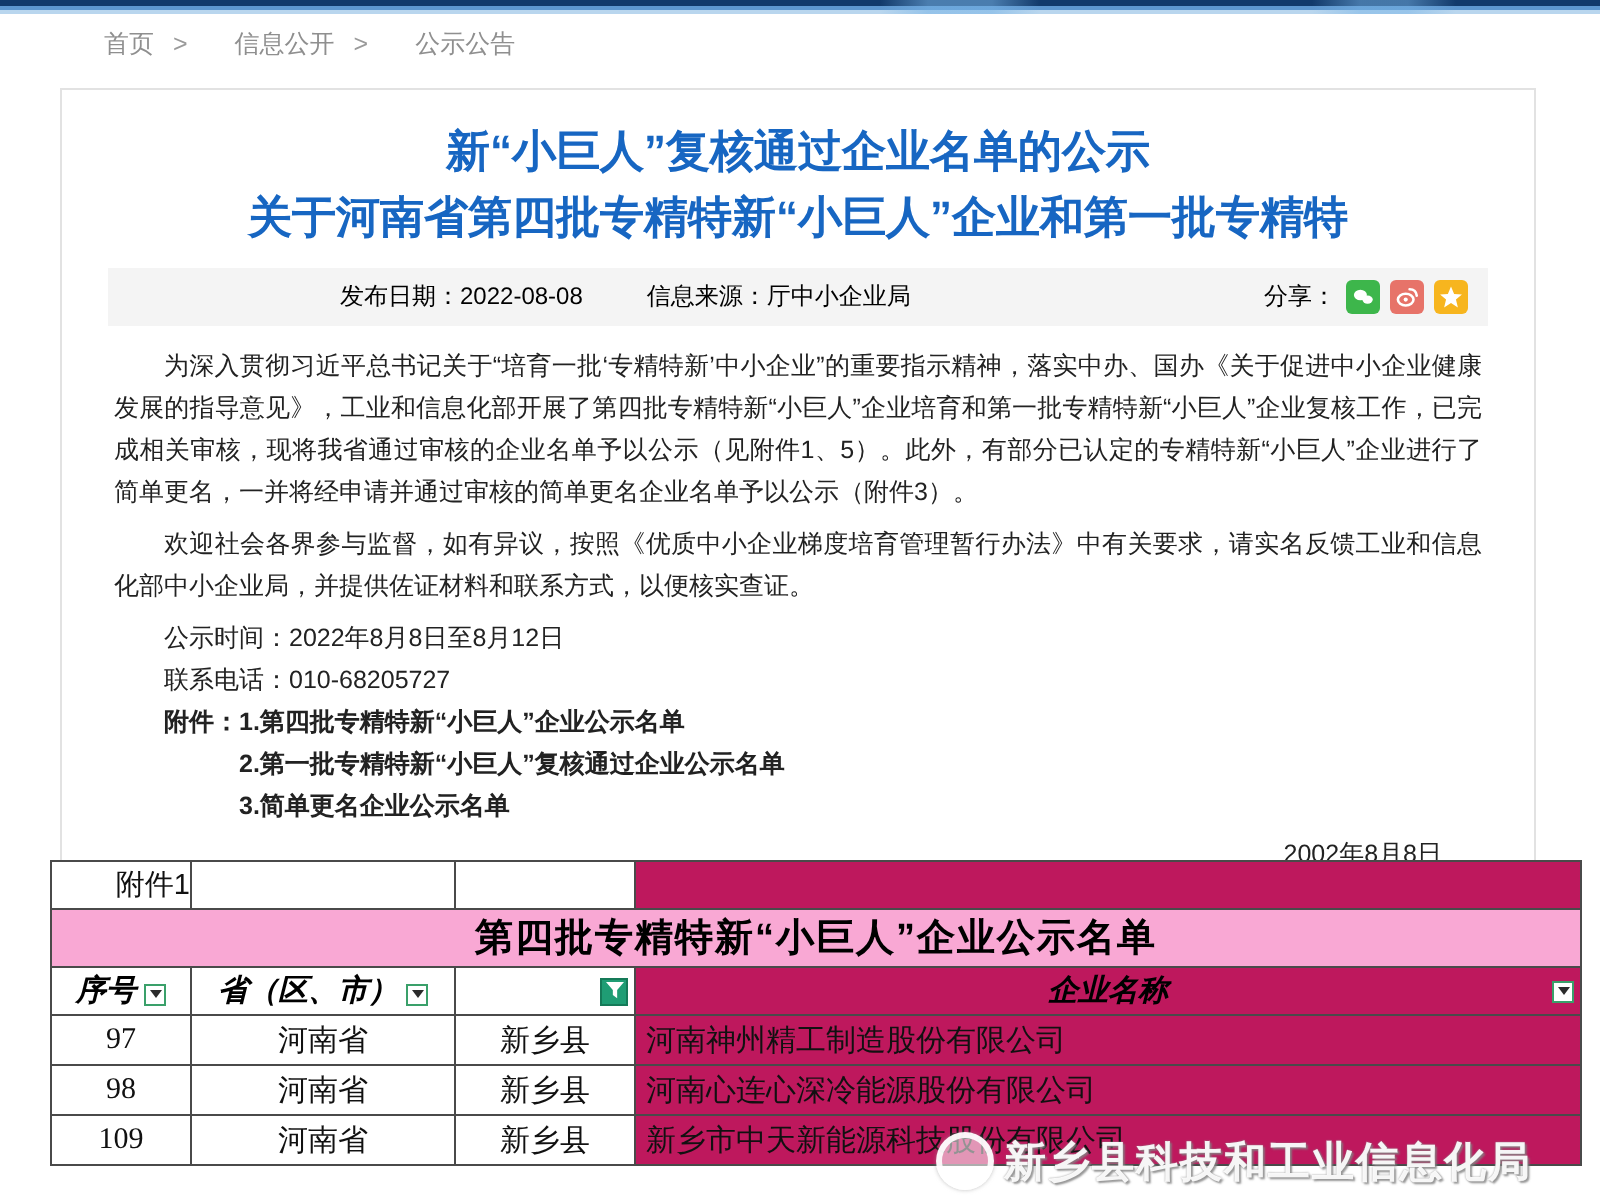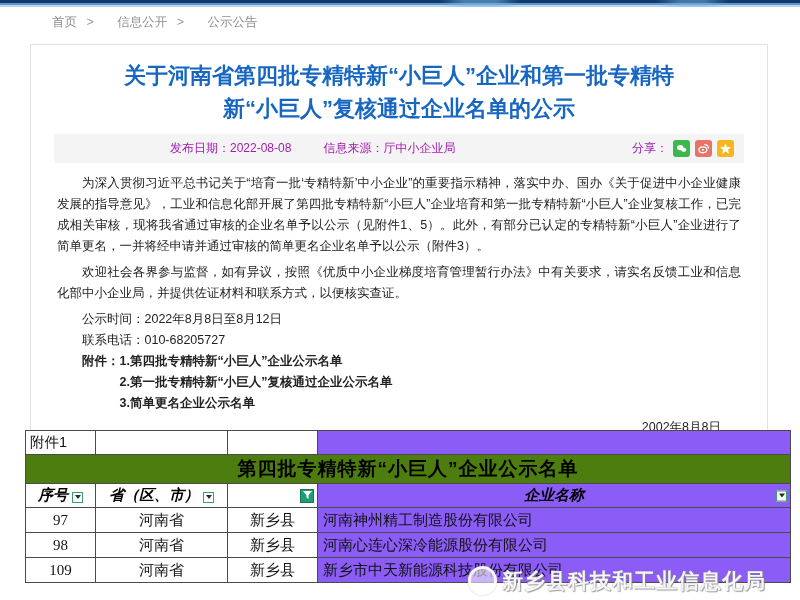--- a/index.html
+++ b/index.html
@@ -19,21 +19,21 @@
   .breadcrumb a { color:#8f8f8f; text-decoration:none;margin-left:14px; }
   .breadcrumb .sep { margin:0 6px; color:#9a9a9a; }
 
   .content-box { position:absolute; left:30px; top:44px; width:738px; height:388px;
     background:#fff; border:1px solid #e2e2e2; z-index:1; }
 
   .article-title { margin-top:14px; text-align:center; color:#1766c2;
     font-size:22px; font-weight:bold; line-height:33px; }
 
   .meta-bar { margin:9px 23px 0 23px; height:29px; background:#f4f4f4;
-    display:flex; align-items:center; font-size:12px; color:#a21caf; }
+    display:flex; align-items:center; font-size:12px; color:#000000; }
   .meta-item { white-space:nowrap; }
   .meta-date { margin-left:116px; }
   .meta-source { margin-left:32px; }
   .share-group { margin-left:auto; margin-right:10px; display:flex; align-items:center; gap:5px; }
   .share-btn { width:17px; height:17px; border-radius:3px; display:flex;
     align-items:center; justify-content:center; cursor:pointer; border:none; padding:0; }
   .share-wechat { background:#3db64b; }
   .share-weibo  { background:#e77369; }
   .share-fav    { background:#f7b51e; }
 
@@ -42,28 +42,28 @@
   .info-line { line-height:21px; text-indent:2em; }
   .att-block { display:flex; line-height:21px; font-weight:bold; margin-left:2em; }
   .att-label { white-space:nowrap; }
   .att-items > div { line-height:21px; }
   .sign-date { text-align:right; padding-right:20px; line-height:21px; margin-top:3px; font-size:12.5px; color:#222; }
 
   
   .sheet { position:absolute; left:25px; top:430px; width:766px; z-index:5;
     border-collapse:collapse; table-layout:fixed; background:#fff;
     font-family:"Liberation Serif","DejaVu Serif", serif; }
-  .sheet td { border:1px solid #4a4a4a; overflow:hidden; white-space:nowrap; }
+  .sheet td { border:1px solid #4a4a4a; overflow:hidden; white-space:nowrap;text-align:right; }
   .r-attach td { height:24px; background:#fff; }
   .r-attach .corner { font-family:"Liberation Sans",sans-serif; font-size:14.5px; color:#111; padding-left:4px; }
-  .r-title td { height:29px; background:#4d7c0f; text-align:center;
+  .r-title td { height:29px; background:#f9a8d4; text-align:center;
     font-family:"Liberation Sans",sans-serif; font-weight:bold; font-size:19px; color:#000; letter-spacing:1px; }
   .r-head td { height:24px; background:#fff; text-align:center; font-weight:bold; font-size:15px; color:#000; position:relative;font-style:italic; }
   .r-data td { height:25px; background:#fff; text-align:center; font-size:15px; color:#111; }
-  td.ycell { background:#8b5cf6; }
+  td.ycell { background:#be185d; }
   .r-data td.ycell { text-align:left; padding-left:5px; }
 
   .fbtn { display:inline-flex; align-items:center; justify-content:center;
     width:11px; height:11px; background:#fff; border:1px solid #3aa06a;
     vertical-align:1px; margin-left:4px; cursor:pointer; }
   .fbtn .tri { width:0; height:0; border-left:3px solid transparent;
     border-right:3px solid transparent; border-top:4px solid #2b2b2b; }
   .fbtn-abs { position:absolute; right:3px; top:50%; transform:translateY(-50%); margin-left:0; }
   .funnel-btn { position:absolute; right:3px; top:50%; transform:translateY(-50%);
     width:14px; height:14px; background:#1f9d74; border:1px solid #157a58;
@@ -86,22 +86,22 @@
   <div class="breadcrumb">
     <a href="#">首页</a>
     <span class="sep">&gt;</span>
     <a href="#">信息公开</a>
     <span class="sep">&gt;</span>
     <a href="#">公示公告</a>
   </div>
 
   <div class="content-box">
     <div class="article-title">
+      <div>新“小巨人”复核通过企业名单的公示</div>
       <div>关于河南省第四批专精特新“小巨人”企业和第一批专精特</div>
-      <div>新“小巨人”复核通过企业名单的公示</div>
     </div>
 
     <div class="meta-bar">
       <span class="meta-item meta-date"><span>发布日期：</span><span>2022-08-08</span></span>
       <span class="meta-item meta-source"><span>信息来源：</span><span>厅中小企业局</span></span>
       <span class="share-group">
         <span class="meta-item">分享：</span>
         <button class="share-btn share-wechat">
           <svg width="13" height="13" viewBox="0 0 20 20">
               <ellipse cx="8" cy="8.5" rx="5" ry="4" fill="#fff"></ellipse>

